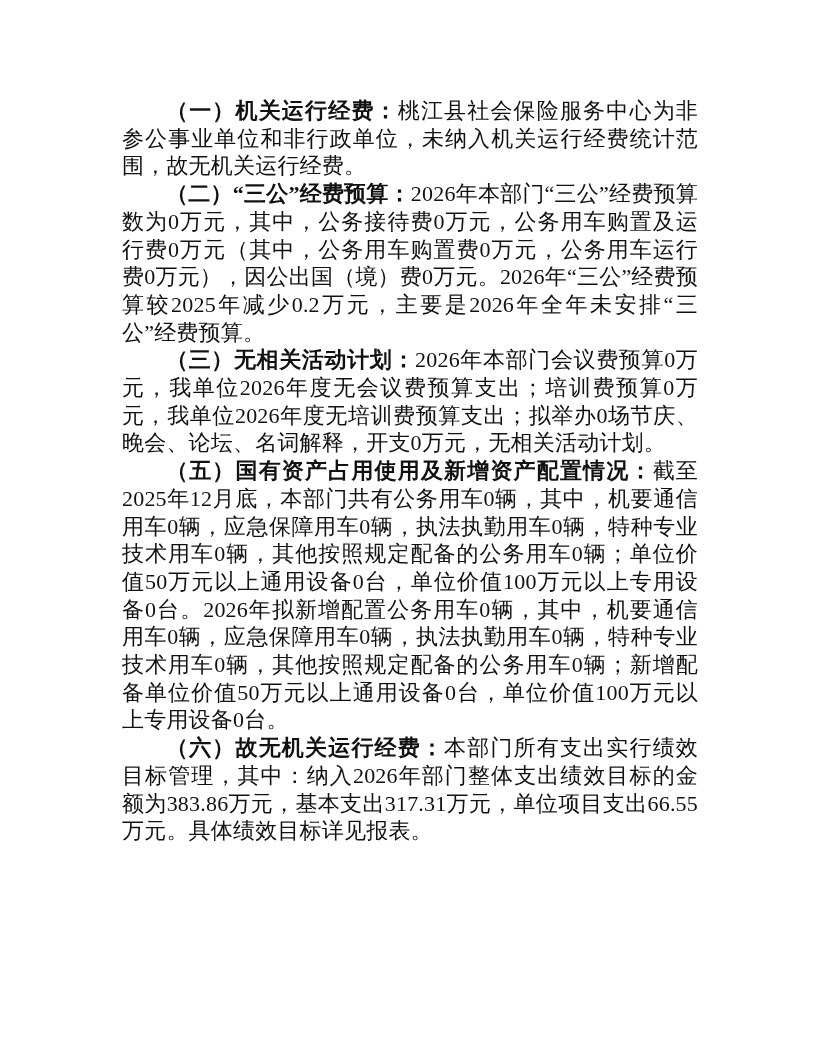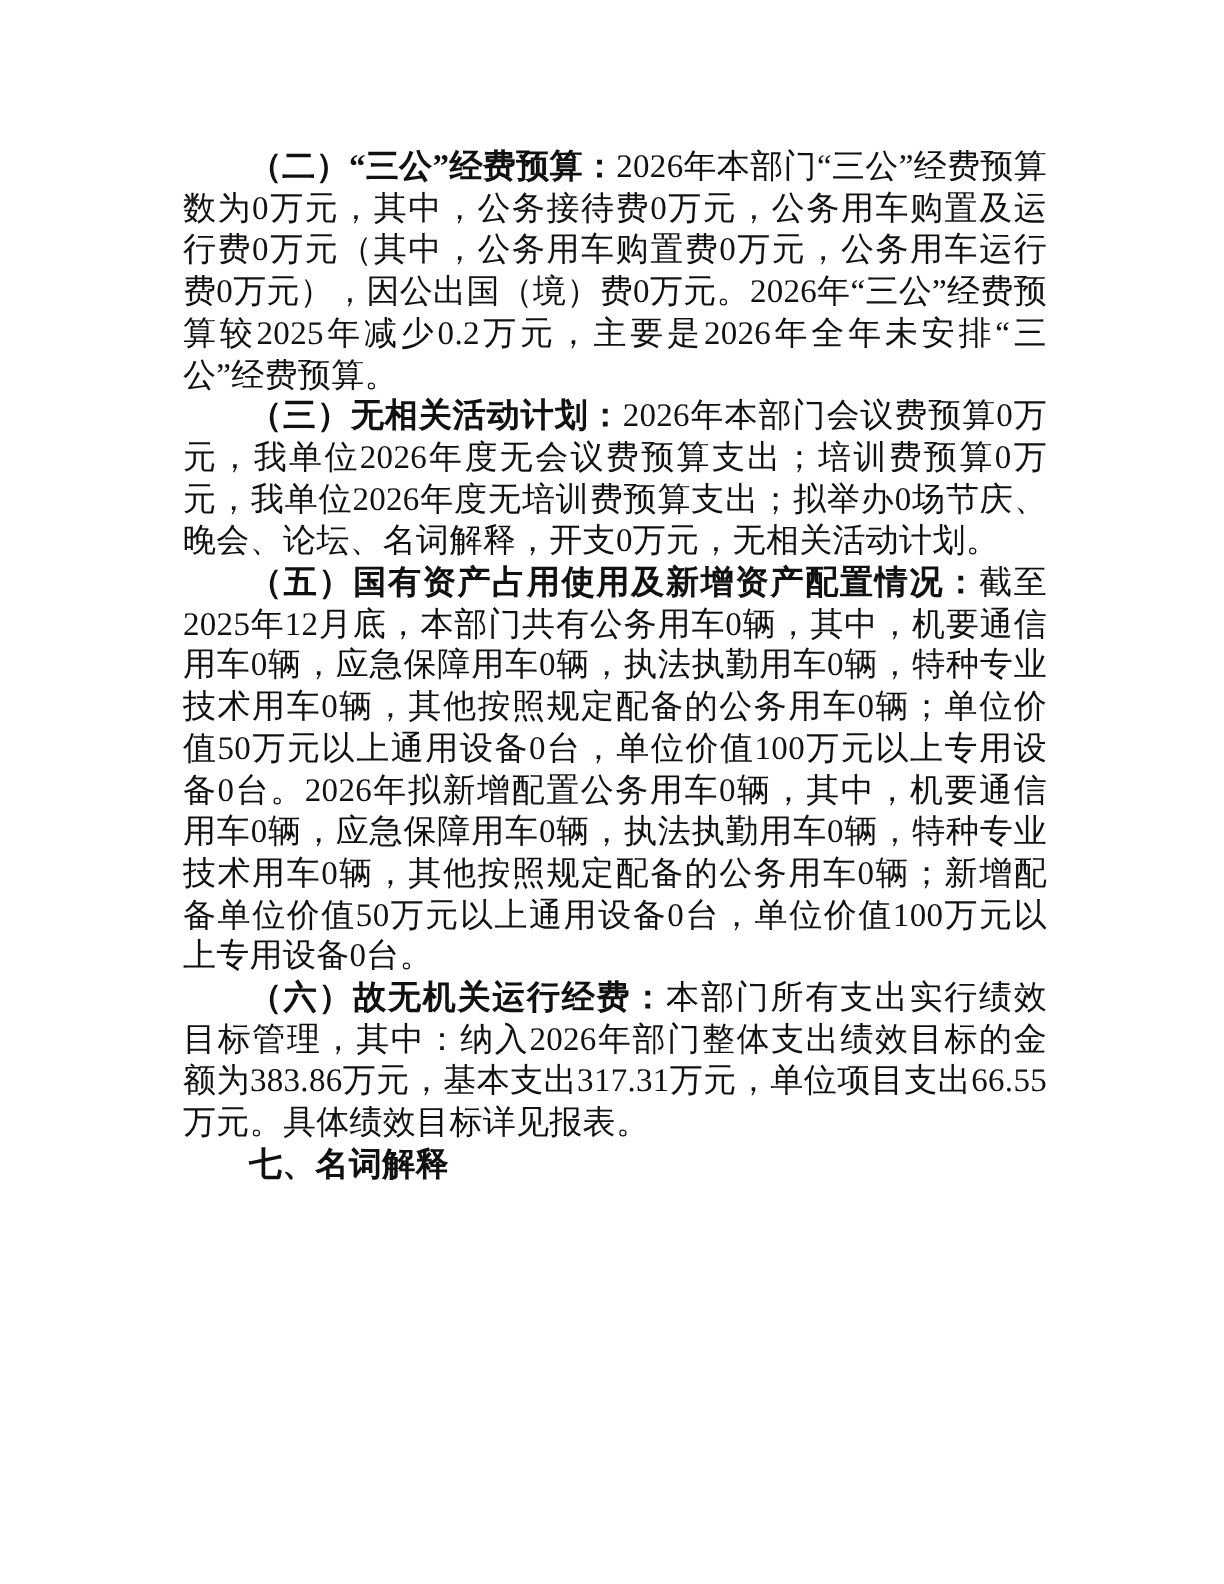--- a/index.html
+++ b/index.html
@@ -37,26 +37,26 @@
   .para-body {
     font-weight: 400;
   }
 </style>
 </head>
 <body>
 
 <div class="page">
   <div class="text-block">
     <div id="paragraphs">
+  <p class="para"><span class="para-heading">（一）机关运行经费：</span><span class="para-body">桃江县社会保险服务中心为非参公事业单位和非行政单位，未纳入机关运行经费统计范围，故无机关运行经费。</span></p>
 
   <p class="para"><span class="para-heading">（二）“三公”经费预算：</span><span class="para-body">2026年本部门“三公”经费预算数为0万元，其中，公务接待费0万元，公务用车购置及运行费0万元（其中，公务用车购置费0万元，公务用车运行费0万元），因公出国（境）费0万元。2026年“三公”经费预算较2025年减少0.2万元，主要是2026年全年未安排“三公”经费预算。</span></p>
 
   <p class="para"><span class="para-heading">（三）无相关活动计划：</span><span class="para-body">2026年本部门会议费预算0万元，我单位2026年度无会议费预算支出；培训费预算0万元，我单位2026年度无培训费预算支出；拟举办0场节庆、晚会、论坛、名词解释，开支0万元，无相关活动计划。</span></p>
 
 
   <p class="para"><span class="para-heading">（五）国有资产占用使用及新增资产配置情况：</span><span class="para-body">截至2025年12月底，本部门共有公务用车0辆，其中，机要通信用车0辆，应急保障用车0辆，执法执勤用车0辆，特种专业技术用车0辆，其他按照规定配备的公务用车0辆；单位价值50万元以上通用设备0台，单位价值100万元以上专用设备0台。2026年拟新增配置公务用车0辆，其中，机要通信用车0辆，应急保障用车0辆，执法执勤用车0辆，特种专业技术用车0辆，其他按照规定配备的公务用车0辆；新增配备单位价值50万元以上通用设备0台，单位价值100万元以上专用设备0台。</span></p>
 
   <p class="para"><span class="para-heading">（六）故无机关运行经费：</span><span class="para-body">本部门所有支出实行绩效目标管理，其中：纳入2026年部门整体支出绩效目标的金额为383.86万元，基本支出317.31万元，单位项目支出66.55万元。具体绩效目标详见报表。</span></p>
 
-  <p class="para"><span class="para-heading">七、名词解释</span><span class="para-body"></span></p>
 </div>
   </div>
 </div>
 
 </body></html>

